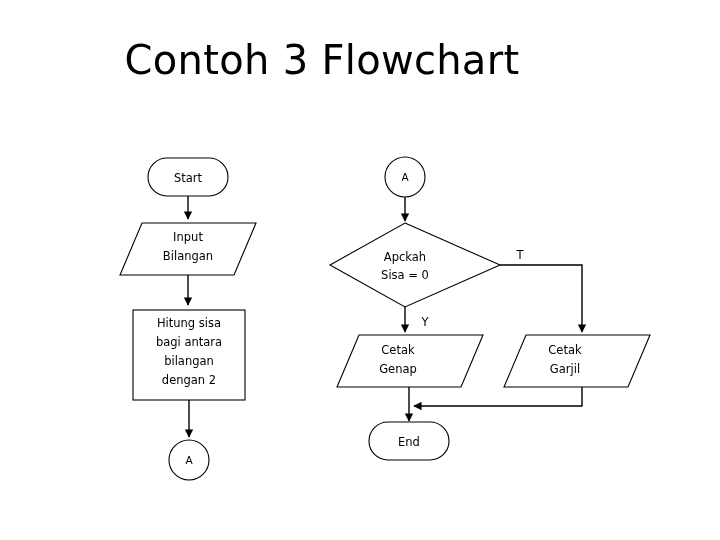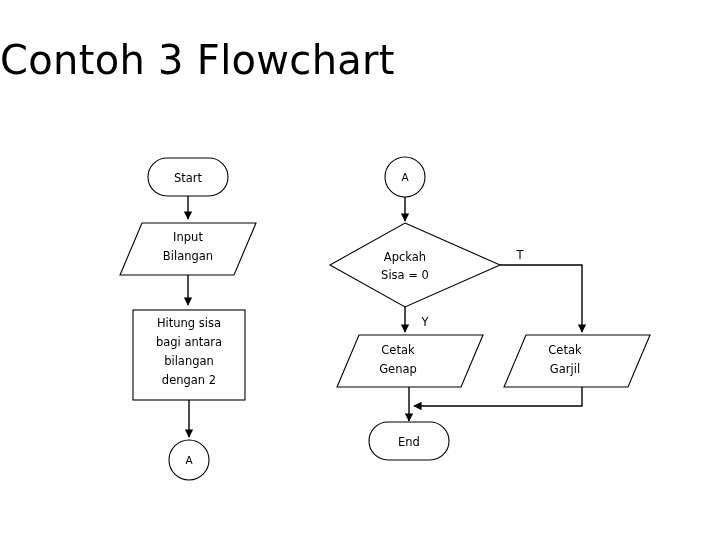--- a/index.html
+++ b/index.html
@@ -19,20 +19,21 @@
     position: relative;
     width: 720px;
     height: 540px;
     background: #ffffff;
   }
   #page-title {
     position: absolute;
     left: 0;
     top: 38px;
     width: 644px;
+    text-align: center;
     font-family: "DejaVu Sans", sans-serif;
     font-size: 40px;
     font-weight: 400;
     letter-spacing: 0.3px;
     color: #000000;
     line-height: 1.1;
   }
   #flow-canvas {
     position: absolute;
     left: 0;

